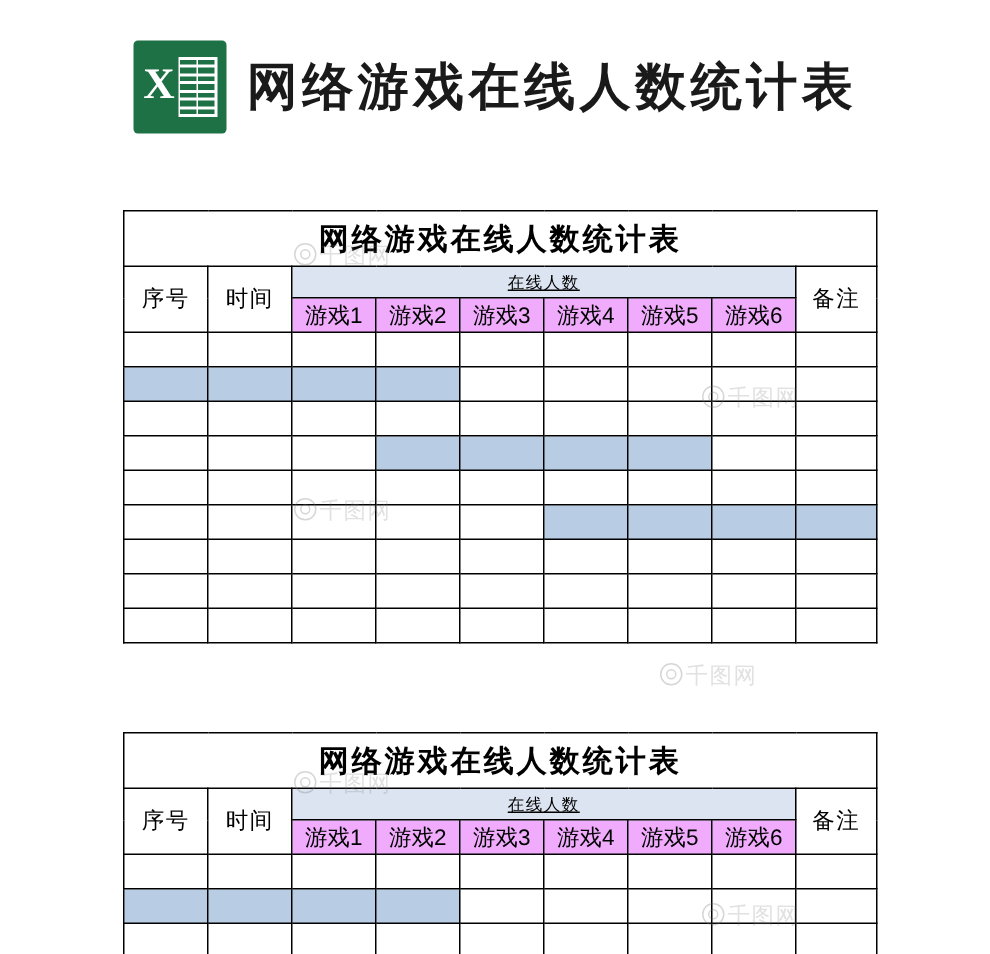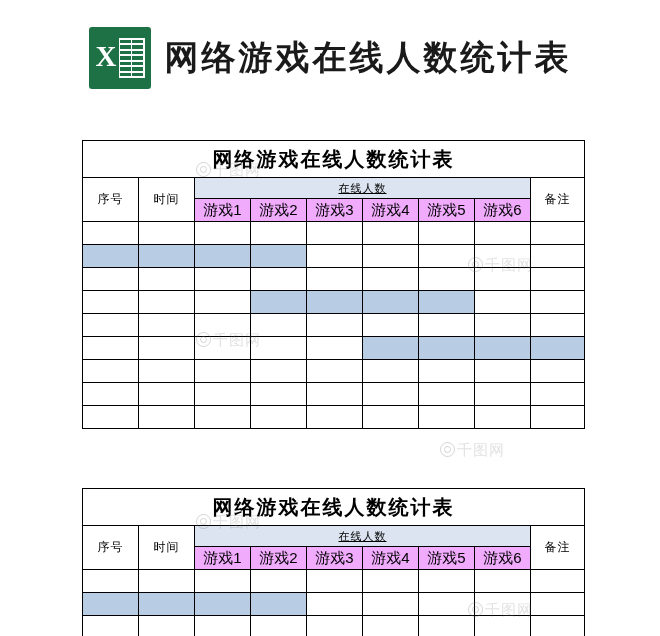--- a/index.html
+++ b/index.html
@@ -102,21 +102,21 @@
     height: 20px;
     letter-spacing: 1px;
     text-decoration: underline;
   }
   .sheet td.subhdr {
     background: #f0abfc;
     font-size: 15px;
     height: 22px;
   }
   .sheet td.sidehdr {
-    font-size: 12px;
+    font-size: 15px;
     letter-spacing: 1px;
     font-family: Liberation Serif, serif;
   }
   .sheet td.fill {
     background: #b8cce4;
   }
   .sheet td.blank {
     background: #ffffff;
   }
 

